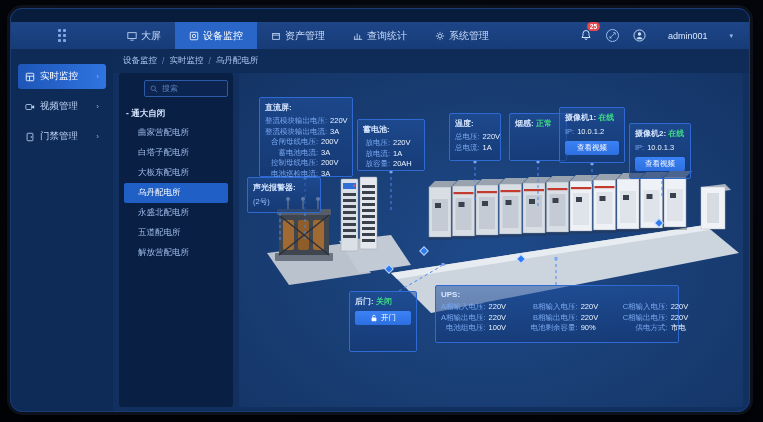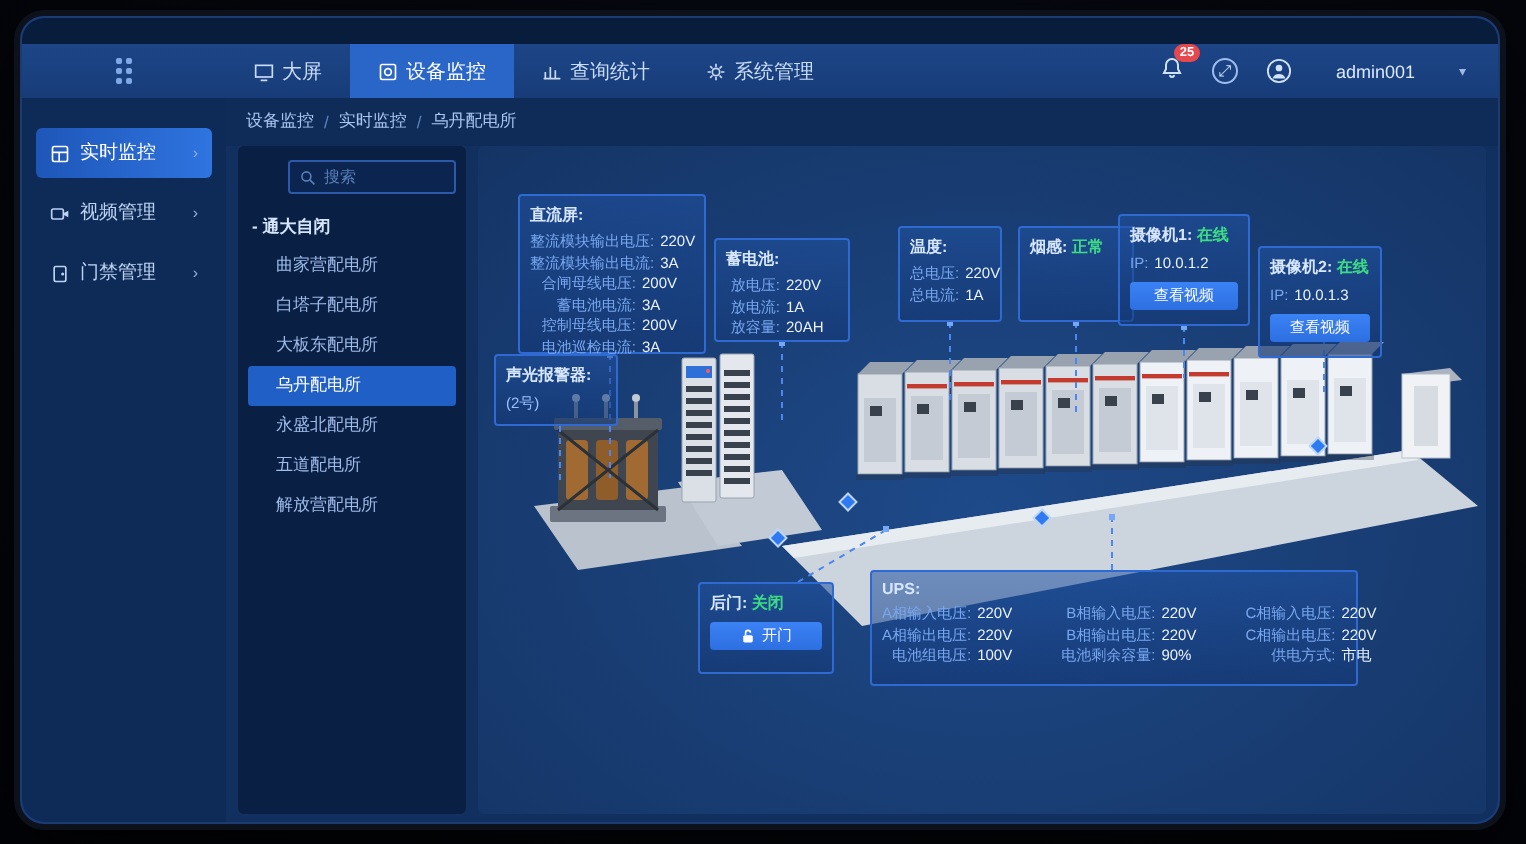--- a/index.html
+++ b/index.html
@@ -83,22 +83,22 @@
   .ip-row { display:flex; gap:3px; line-height:11px; }
   .ip-label { color:#78a7f0; }
   .ip-val { color:#eaf3ff; }
   
   .p-dc      { left:20px;  top:24px;  width:94px;  height:80px; }
   .p-batt    { left:118px; top:46px;  width:68px;  height:52px; }
   .p-temp    { left:210px; top:40px;  width:52px;  height:48px; }
   .p-smoke   { left:270px; top:40px;  width:58px;  height:48px; }
   .p-cam1    { left:320px; top:34px;  width:66px;  height:56px; }
   .p-cam2    { left:390px; top:50px;  width:62px;  height:56px; }
-  .p-alarm   { left:8px;   top:104px; width:62px;  height:36px; }
-  .p-door    { left:110px; top:218px; width:68px;  height:46px; }
+  .p-alarm   { left:8px;   top:104px; width:74px;  height:36px; }
+  .p-door    { left:110px; top:218px; width:68px;  height:61px; }
   .p-ups     { left:196px; top:212px; width:244px; height:58px; }
   .ups-cols { display:flex; gap:18px; }
   .ups-col { flex:1; }
   .ups-col .pvalue { width:24px; }
   .alarm-note { color:#9cc3ff; line-height:11px; }
 </style>
 </head>
 <body>
 
 <div class="window">
@@ -121,20 +121,27 @@
           <path d="M4 11h4" stroke="#c9dcfa"></path>
         </svg>
       <span>大屏</span>
     </div>
     <div class="nav-item active">
       <svg viewBox="0 0 12 12">
           <rect x="1.5" y="1.5" width="9" height="9" rx="1" fill="none" stroke="#fff"></rect>
           <circle cx="6" cy="6" r="2" fill="none" stroke="#fff"></circle>
         </svg>
       <span>设备监控</span>
+    </div>
+    <div class="nav-item">
+      <svg viewBox="0 0 12 12">
+          <rect x="2" y="3" width="8" height="7" fill="none" stroke="#c9dcfa"></rect>
+          <path d="M2 5h8" stroke="#c9dcfa"></path>
+        </svg>
+      <span>资产管理</span>
     </div>
     <div class="nav-item">
       <svg viewBox="0 0 12 12">
           <path d="M2 10V6M5 10V3M8 10V5M11 10H1" fill="none" stroke="#c9dcfa"></path>
         </svg>
       <span>查询统计</span>
     </div>
     <div class="nav-item">
       <svg viewBox="0 0 12 12">
           <circle cx="6" cy="6" r="2.2" fill="none" stroke="#c9dcfa"></circle>

